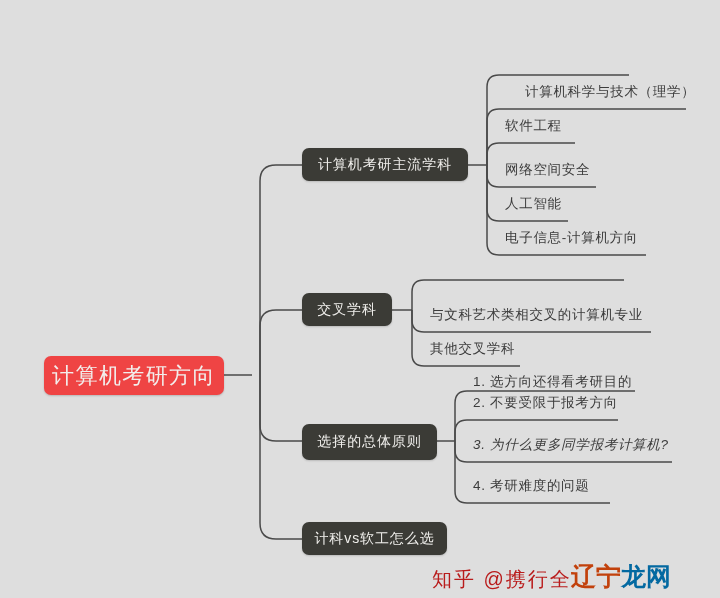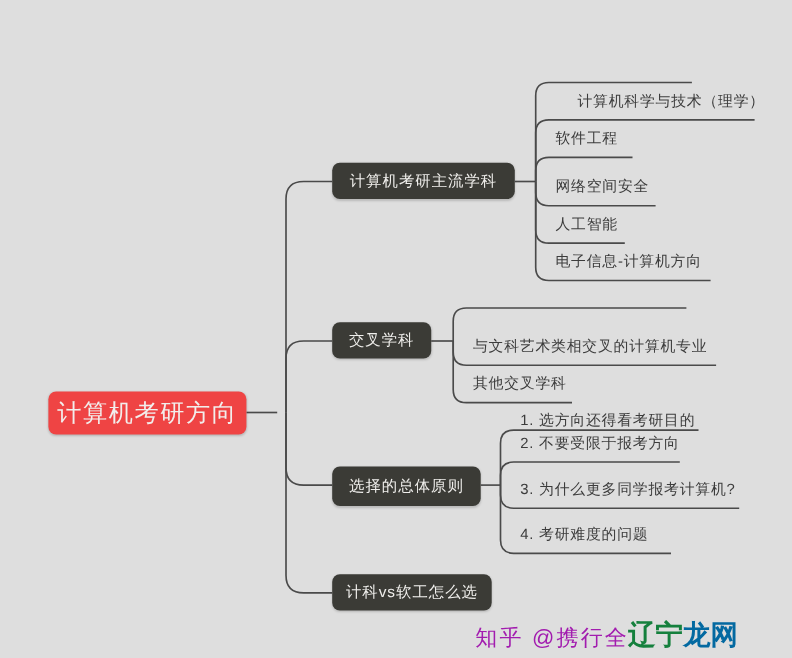--- a/index.html
+++ b/index.html
@@ -63,31 +63,31 @@
   }
   .watermark {
     position: absolute;
     white-space: nowrap;
     pointer-events: none;
   }
   #watermark-zhihu {
     left: 432px;
     top: 566px;
     font-size: 20px;
-    color: #a21caf;
+    color: #b91c1c;
     letter-spacing: 2px;
   }
   #watermark-site {
     left: 571px;
     top: 560px;
     font-size: 25px;
     font-weight: bold;
     letter-spacing: 0px;
   }
-  #watermark-site .wm-a { color: #15803d; }
+  #watermark-site .wm-a { color: #c2410c; }
   #watermark-site .wm-b { color: #0369a1; }
 </style>
 </head>
 <body>
 
 <div id="mindmap-canvas">
 
   <svg id="connector-layer" viewBox="0 0 720 598" width="720" height="598" fill="none">
     <g stroke="#4a4a4a" stroke-width="1.5" fill="none" stroke-linecap="butt" stroke-linejoin="round">
 
@@ -161,21 +161,21 @@
   <div class="node node-leaf" style="left:424px; top:336px; width:106px; height:26px;">
     <span>其他交叉学科</span>
   </div>
 
   <div class="node node-leaf" style="left:467px; top:369px; width:178px; height:26px;">
     <span>1. 选方向还得看考研目的</span>
   </div>
   <div class="node node-leaf" style="left:467px; top:390px; width:161px; height:26px;">
     <span>2. 不要受限于报考方向</span>
   </div>
-  <div class="node node-leaf" style="left:467px; top:432px; width:215px; height:26px;">
+  <div class="node node-leaf" style="left:467px; top:432px; width:215px; height:26px;font-style:italic;">
     <span>3. 为什么更多同学报考计算机?</span>
   </div>
   <div class="node node-leaf" style="left:467px; top:473px; width:153px; height:26px;">
     <span>4. 考研难度的问题</span>
   </div>
 
   <div class="watermark" id="watermark-zhihu">
     <span>知乎 @携行全</span>
   </div>
   <div class="watermark" id="watermark-site">

